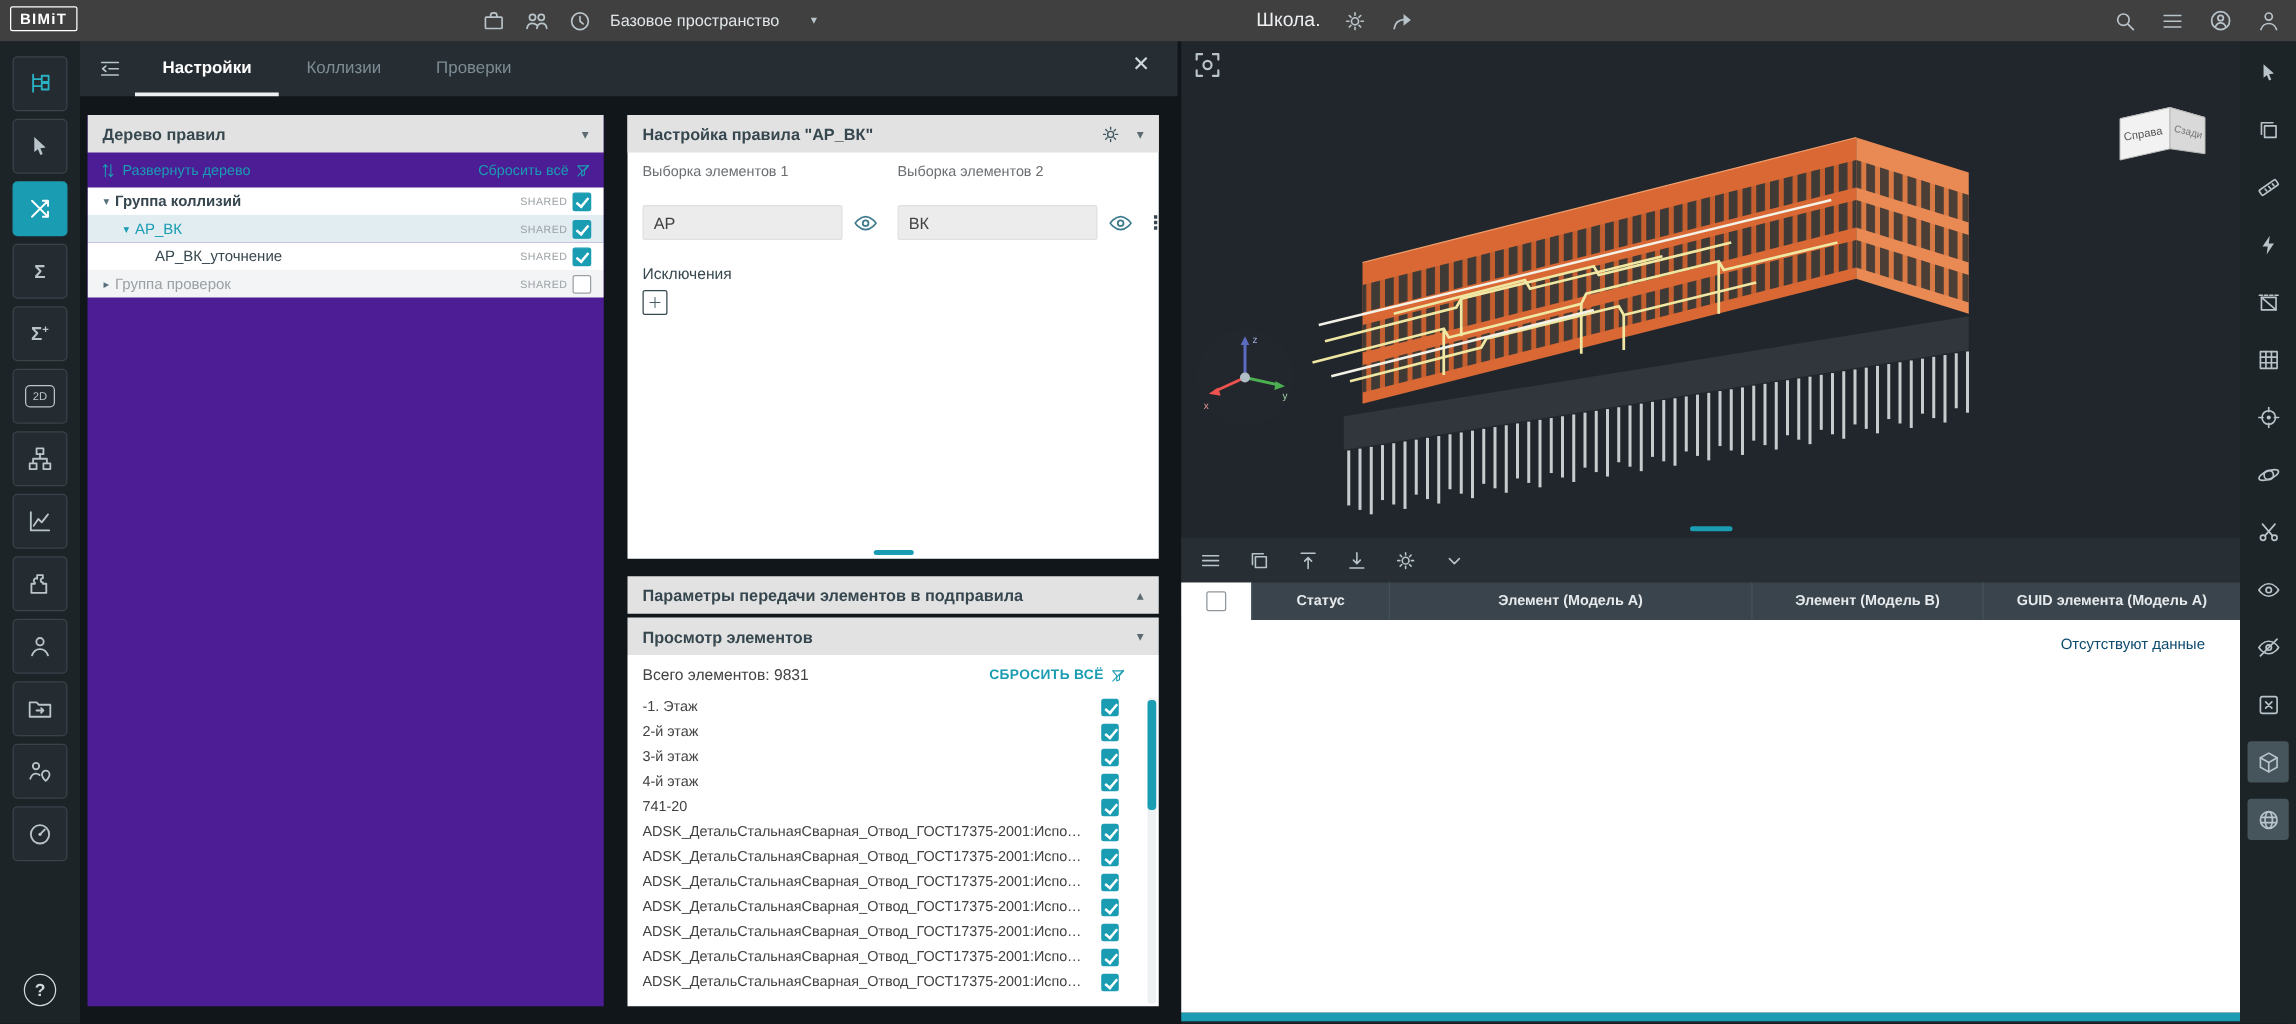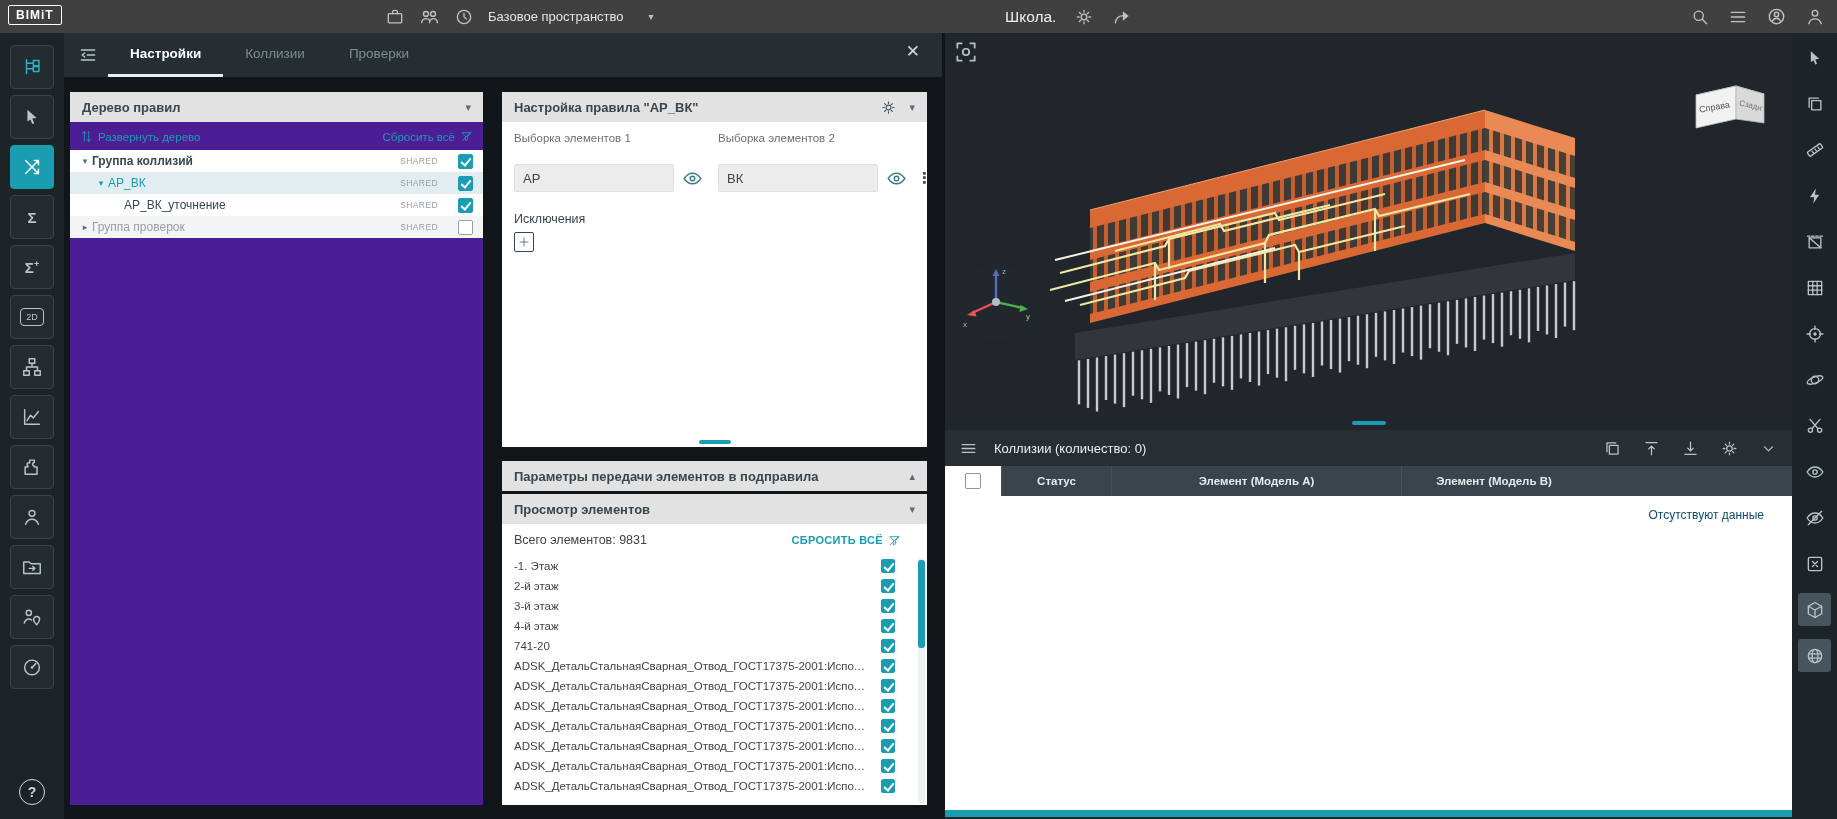--- a/index.html
+++ b/index.html
@@ -59,21 +59,21 @@
   .tlink{display:flex;align-items:flex-end;gap:5px;color:#1a9cb2;font-size:11.5px;cursor:pointer}
   #tree-links .sp{flex:1}
   .tnode{display:flex;align-items:center;height:22px;padding-right:10px;cursor:pointer;background:#fff}
   .tnode .arrow{width:14px;font-size:9px;color:#546e7a;text-align:center;flex:0 0 auto}
   .tnode .lbl{flex:1;font-size:12px;color:#37474f;white-space:nowrap;overflow:hidden;text-overflow:ellipsis}
   .tnode.bold .lbl{font-weight:700}
   .tnode.selected{background:#e2edf2}
   .tnode.selected .lbl,.tnode.selected .arrow{color:#1a9cb2}
   .tnode.muted .lbl{color:#9aa0a4}
   .tnode.shaded{background:#f3f4f5}
-  .shared{font-size:8.5px;color:#9aa0a4;letter-spacing:.4px;margin-right:20px;flex:0 0 auto}
+  .shared{font-size:8.5px;color:#9aa0a4;letter-spacing:.4px;margin-right:4px;flex:0 0 auto}
   .cb{width:15px;height:15px;border:1.5px solid #9aa0a4;border-radius:2px;background:#fff;position:relative;flex:0 0 auto;cursor:pointer}
   .checked .cb{background:#1a9cb2;border-color:#1a9cb2}
   .checked .cb::after{content:"";position:absolute;left:4px;top:1px;width:4px;height:8px;
     border:solid #fff;border-width:0 2px 2px 0;transform:rotate(40deg)}
 
   
   #rule-panel{position:absolute;left:438px;top:59px;width:425px;bottom:14px;display:flex;flex-direction:column}
   #section-rule{height:355px;background:#fff;position:relative}
   #gap1{height:14px}#gap2{height:3px}
   .flabel{font-size:11.5px;color:#6b6f72}
@@ -621,21 +621,20 @@
     <div id="vp-handle"></div>
   </section>
 
   <section id="collisions">
     <div id="c-header">
       <span>
         <svg class="ic" width="19" height="19" viewBox="0 0 24 24">
             <path d="M4 7h16M4 12h16M4 17h16"></path>
           </svg>
       </span>
-      <span id="c-title">Коллизии (количество: 0)</span>
       <span class="tb-btn">
         <svg class="ic" width="19" height="19" viewBox="0 0 24 24">
             <rect x="8" y="8" width="11" height="11"></rect>
             <path d="M5 16V5h11"></path>
           </svg>
       </span>
       <span class="tb-btn">
         <svg class="ic" width="19" height="19" viewBox="0 0 24 24">
             <path d="M5 4.5h14M12 9v11M8.5 12.5 12 9l3.5 3.5"></path>
           </svg>
@@ -664,20 +663,23 @@
       </div>
       <div class="ccol">
           <span>Статус</span>
         </div>
         <div class="ccol">
           <span>Элемент (Модель А)</span>
         </div>
         <div class="ccol">
           <span>Элемент (Модель B)</span>
         </div>
+        <div class="ccol">
+          <span>GUID элемента (Модель А)</span>
+        </div>
     </div>
 
     <div id="c-body">
       <span id="c-empty">Отсутствуют данные</span>
     </div>
     <div id="c-progress"></div>
   </section>
 
   <nav id="right-toolbar">
     <div class="rtool">

